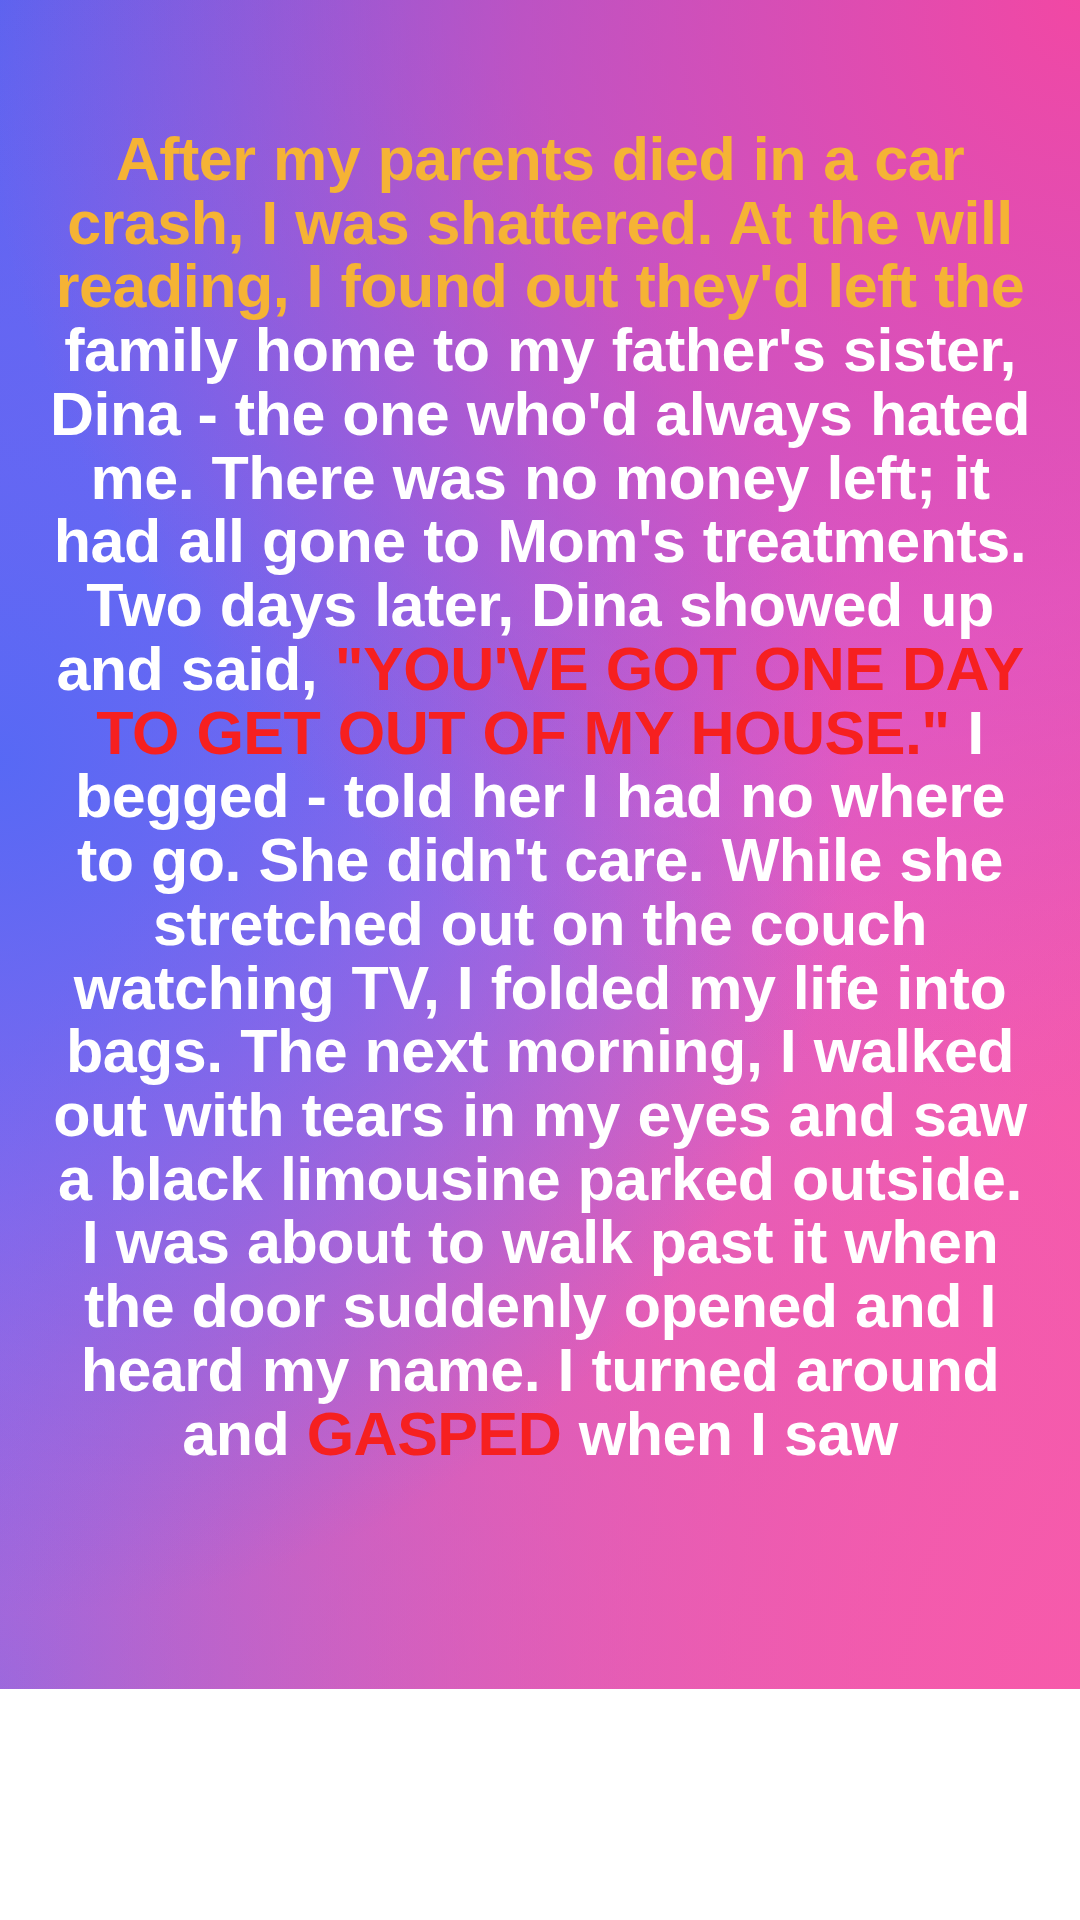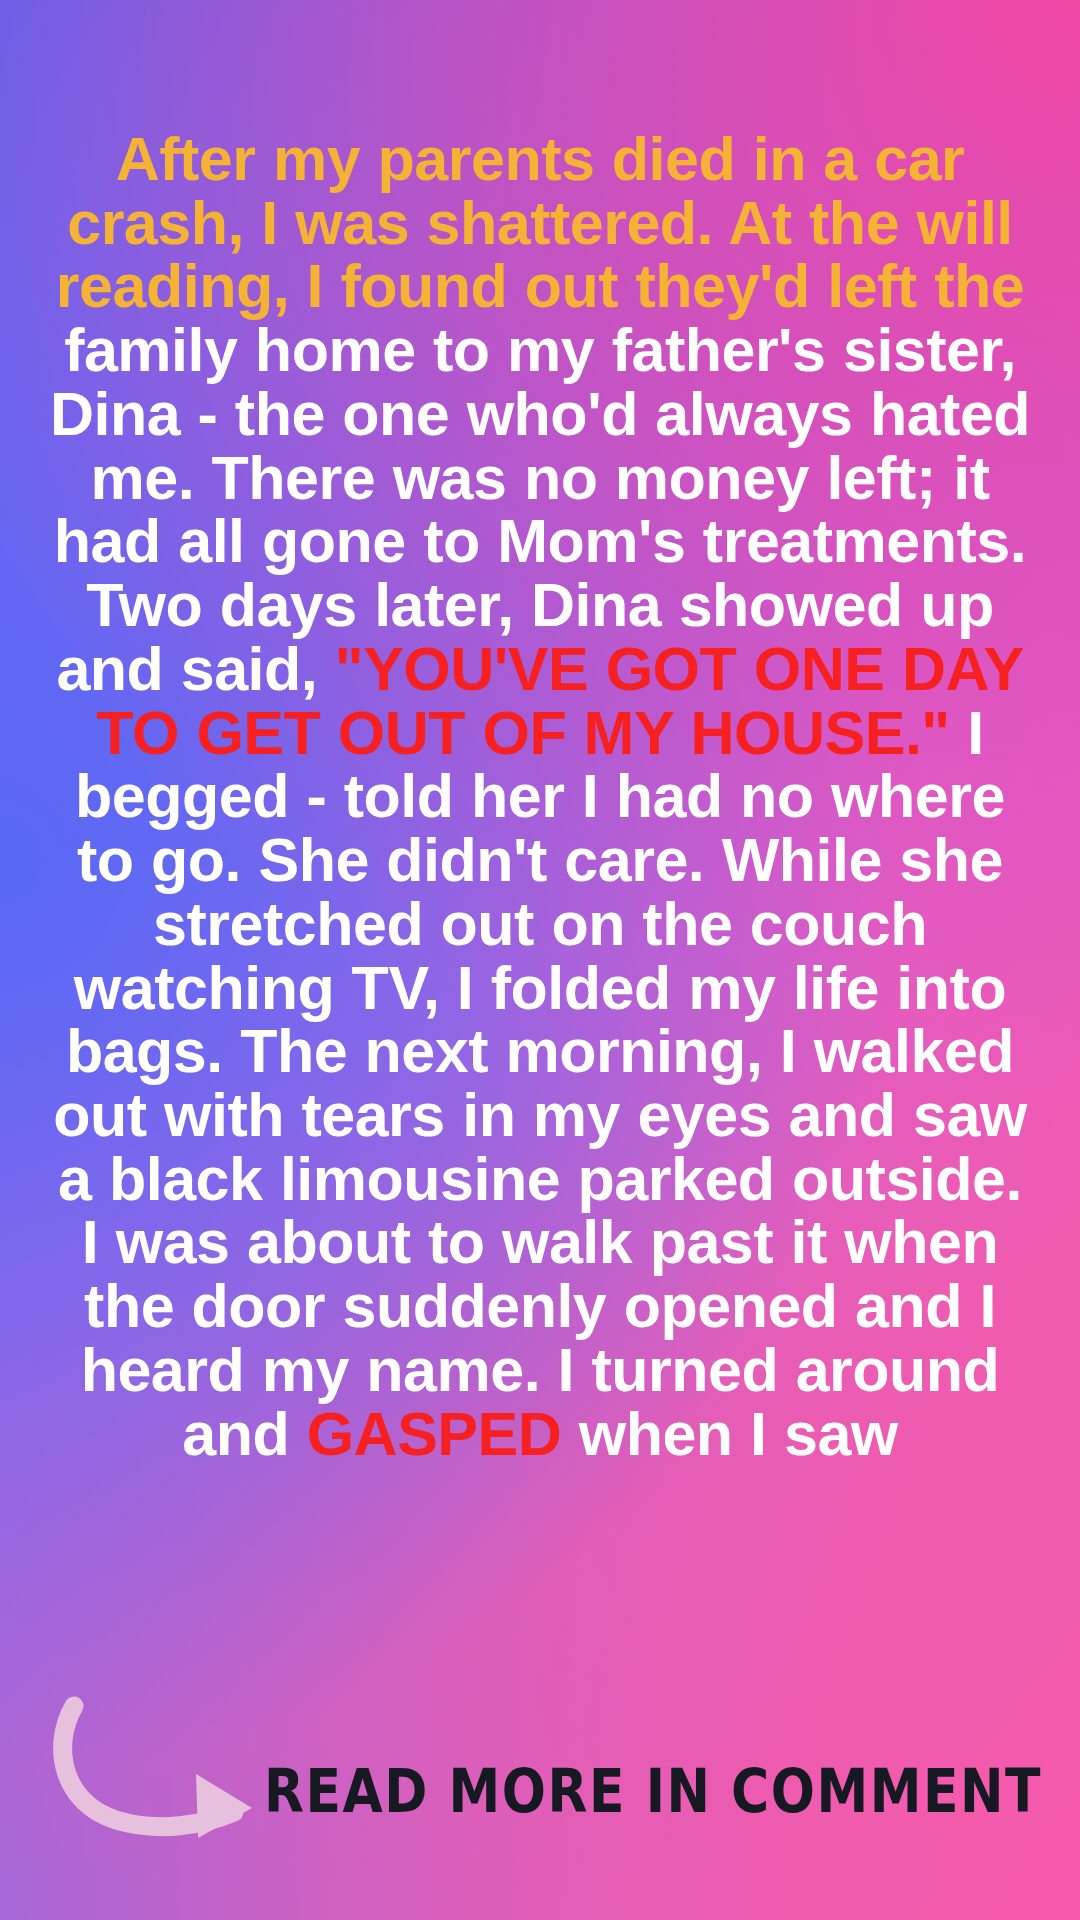--- a/index.html
+++ b/index.html
@@ -8,21 +8,21 @@
   }
   body {
     width: 1080px;
     height: 1920px;
     overflow: hidden;
     font-family: "Liberation Sans", sans-serif;
   }
   .poster {
     position: relative;
     width: 1080px;
-    height: 1920px;
+    height: 1689px;
     box-sizing: border-box;
     background:
       radial-gradient(circle at 100% 0%, rgba(247, 70, 160, 0.95) 0%, rgba(247, 70, 160, 0.55) 28%, rgba(247, 70, 160, 0) 55%),
       radial-gradient(circle at 0% 45%, rgba(84, 105, 245, 0.95) 0%, rgba(84, 105, 245, 0.5) 30%, rgba(84, 105, 245, 0) 60%),
       radial-gradient(circle at 100% 100%, rgba(247, 90, 170, 0.95) 0%, rgba(247, 90, 170, 0.5) 30%, rgba(247, 90, 170, 0) 62%),
       radial-gradient(circle at 0% 100%, rgba(120, 110, 240, 0.8) 0%, rgba(120, 110, 240, 0.35) 30%, rgba(120, 110, 240, 0) 60%),
       linear-gradient(150deg, #5b63f0 0%, #8d63ef 28%, #c964e0 52%, #f25bb0 75%, #f75bae 100%);
     overflow: hidden;
   }
   .story-text {
@@ -73,23 +73,14 @@
 </style>
 </head>
 <body>
 
 <div class="poster">
 
   <div class="story-text">
     <span class="hl-gold">After my parents died in a car crash, I was shattered. At the will reading, I found out they'd left the </span><span>family home to my father's sister, Dina - the one who'd always hated me. There was no money left; it had all gone to Mom's treatments. Two days later, Dina showed up and said, </span><span class="hl-red">"YOU'VE GOT ONE DAY TO GET OUT OF MY HOUSE."</span><span> I begged - told her I had no where to go. She didn't care. While she stretched out on the couch watching TV, I folded my life into bags. The next morning, I walked out with tears in my eyes and saw a black limousine parked outside. I was about to walk past it when the door suddenly opened and I heard my name. I turned around and </span><span class="hl-red">GASPED</span><span> when I saw</span>
   </div>
 
-  <div class="cta-row">
-    <div class="arrow-wrap">
-      <svg viewBox="0 0 250 150" xmlns="http://www.w3.org/2000/svg">
-        <path d="M28 10 C4 52, 18 108, 70 124 C112 137, 158 129, 188 116" fill="none" stroke="#e7c0dd" stroke-width="19" stroke-linecap="round"></path>
-        <path d="M150 78 L206 112 L152 142 Z" fill="#e7c0dd"></path>
-      </svg>
-    </div>
-    <div class="cta-text">Read more in comment</div>
-  </div>
 
 </div>
 
 </body></html>

